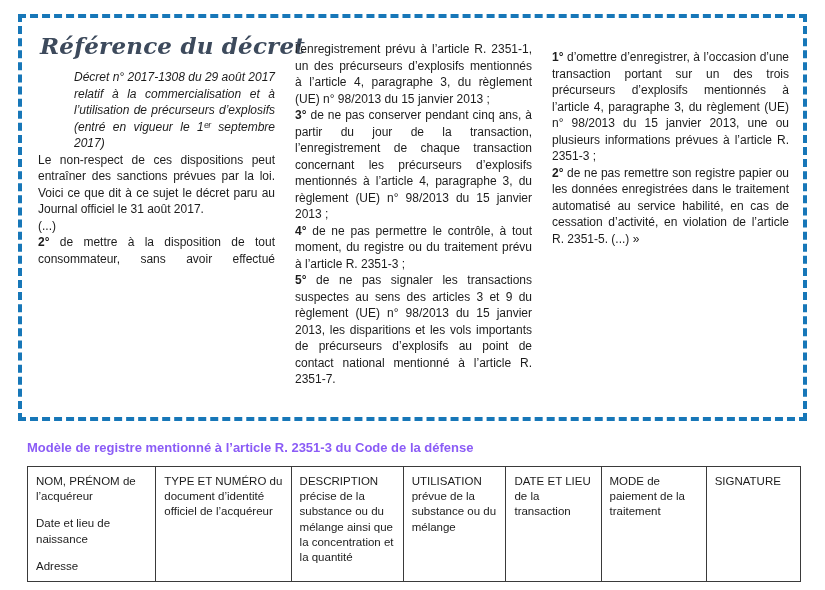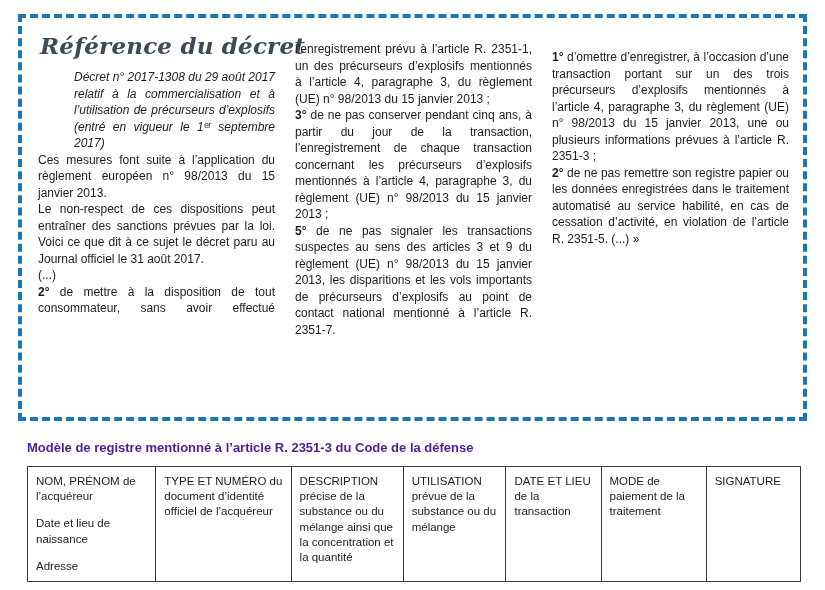--- a/index.html
+++ b/index.html
@@ -59,21 +59,21 @@
   p.fill{text-align-last:justify;}
   .seg-bold{font-weight:bold;}
   .register-section{
     position:absolute;left:27px;top:440px;
     width:774px;
   }
   .register-caption{
     font-weight:bold;
     font-size:13px;
     margin-bottom:11px;
-    color:#4c1d95;
+    color:#8b5cf6;
   }
   table.register{
     width:100%;
     border-collapse:collapse;
     table-layout:fixed;
     border-radius:8px;
   }
   table.register td{
     border:1px solid var(--table-border);
     vertical-align:top;
@@ -93,28 +93,28 @@
   .cell-line:last-child{margin-bottom:0;}
 </style>
 </head>
 <body>
 
 <div class="decree-box">
   <h1 class="box-title">Référence du décret</h1>
   <div class="columns" id="columns">
       <div class="col col-1">
         <p class="italic "><span>Décret n° 2017-1308 du 29 août 2017 relatif à la commercialisation et à l’utilisation de précurseurs d’explosifs (entré en vigueur le 1ᵉʳ septembre 2017)</span></p>
-        <p class=""><span>Ces mesures font suite à l’application du règlement européen n° 98/2013 du 15 janvier 2013.</span></p>
         <p class=""><span>Le non-respect de ces dispositions peut entraîner des sanctions prévues par la loi. Voici ce que dit à ce sujet le décret paru au Journal officiel le 31 août 2017.</span></p>
         <p class=""><span>(...)</span></p>
         <p class="fill"><span class="seg-bold">2°</span><span> de mettre à la disposition de tout consommateur, sans avoir effectué</span></p>
       </div>
       <div class="col col-2">
         <p class=""><span>l’enregistrement prévu à l’article R. 2351-1, un des précurseurs d’explosifs mentionnés à l’article 4, paragraphe 3, du règlement (UE) n° 98/2013 du 15 janvier 2013 ;</span></p>
         <p class=""><span class="seg-bold">3°</span><span> de ne pas conserver pendant cinq ans, à partir du jour de la transaction, l’enregistrement de chaque transaction concernant les précurseurs d’explosifs mentionnés à l’article 4, paragraphe 3, du règlement (UE) n° 98/2013 du 15 janvier 2013 ;</span></p>
+        <p class=""><span class="seg-bold">4°</span><span> de ne pas permettre le contrôle, à tout moment, du registre ou du traitement prévu à l’article R. 2351-3 ;</span></p>
         <p class=""><span class="seg-bold">5°</span><span> de ne pas signaler les transactions suspectes au sens des articles 3 et 9 du règlement (UE) n° 98/2013 du 15 janvier 2013, les disparitions et les vols importants de précurseurs d’explosifs au point de contact national mentionné à l’article R. 2351-7.</span></p>
       </div>
       <div class="col col-3">
         <p class=""><span class="seg-bold">1°</span><span> d’omettre d’enregistrer, à l’occasion d’une transaction portant sur un des trois précurseurs d’explosifs mentionnés à l’article 4, paragraphe 3, du règlement (UE) n° 98/2013 du 15 janvier 2013, une ou plusieurs informations prévues à l’article R. 2351-3 ;</span></p>
         <p class=""><span class="seg-bold">2°</span><span> de ne pas remettre son registre papier ou les données enregistrées dans le traitement automatisé au service habilité, en cas de cessation d’activité, en violation de l’article R. 2351-5. (...) »</span></p>
       </div>
     </div>
 </div>
 
 <div class="register-section">

